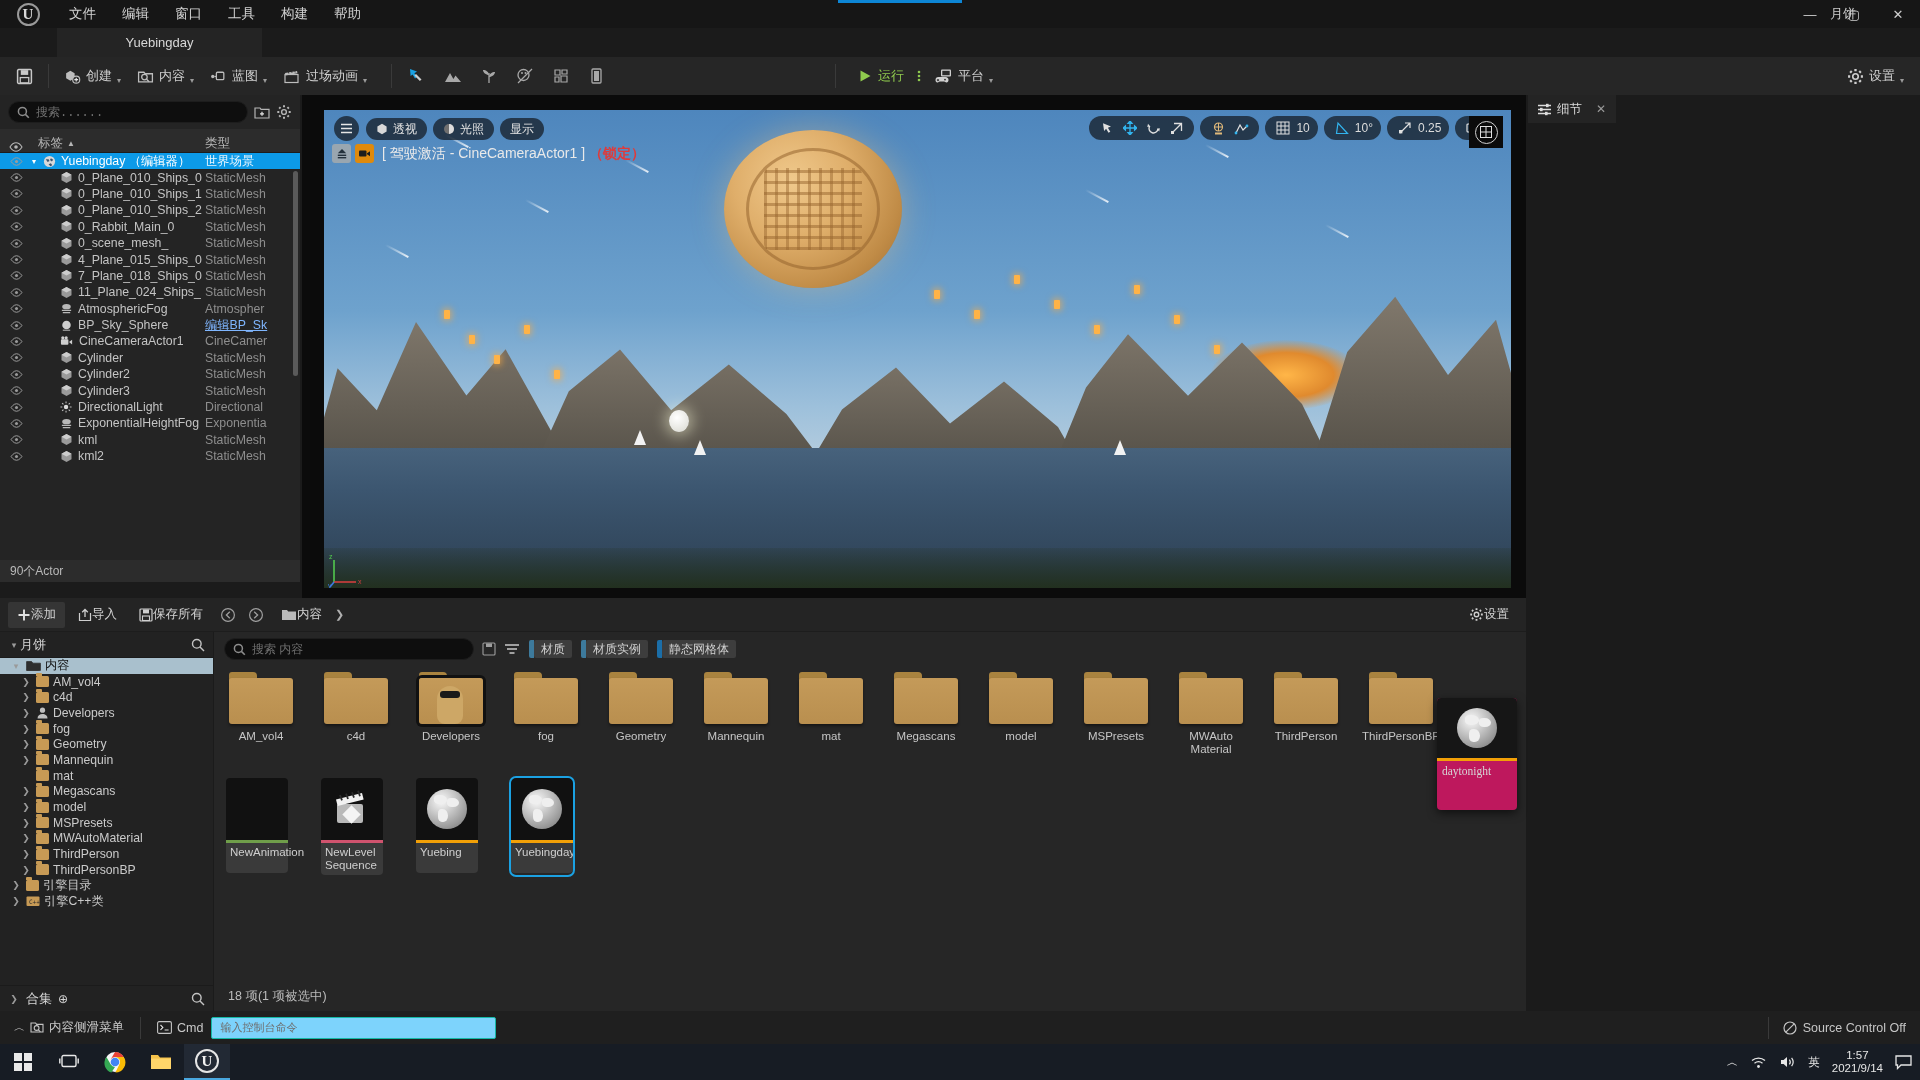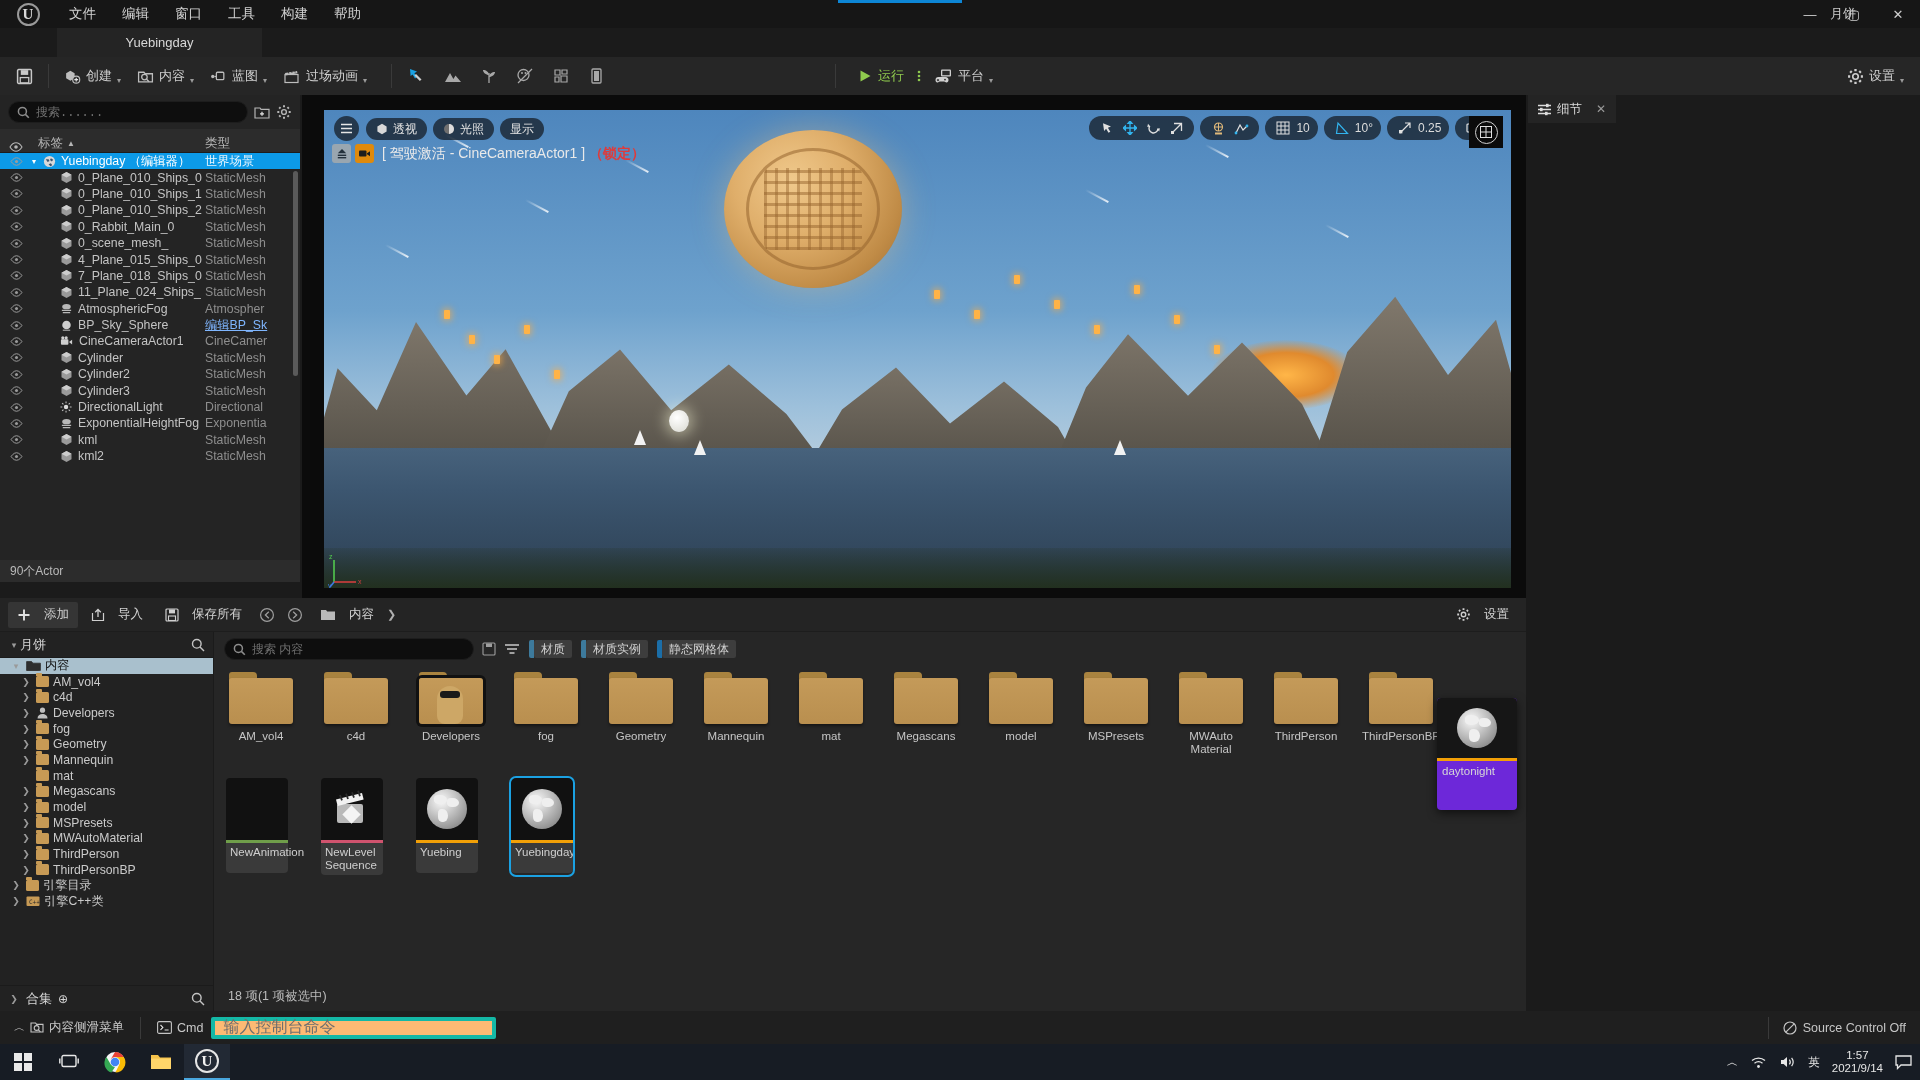--- a/index.html
+++ b/index.html
@@ -98,21 +98,21 @@
   .vp-maxi{position:absolute;right:-2px;top:0;width:34px;height:32px;display:flex;align-items:center;justify-content:center;background:#0b0b0b;}
   .axis{position:absolute;left:26px;bottom:12px;width:40px;height:40px;}
 
   
   #details{position:absolute;left:1528px;top:95px;width:392px;height:916px;background:#242424;}
   .det-empty{margin-top:46px;text-align:center;font-size:12.5px;color:#9d9d9d;}
 
   
   #cb{position:absolute;left:0;top:598px;width:1526px;height:413px;background:#242424;}
   .cb-toolbar{height:34px;display:flex;align-items:center;padding:0 8px;gap:4px;border-bottom:1px solid #1d1d1d;}
-  .cb-btn{display:flex;align-items:center;gap:13px;height:26px;padding:0 9px;font-size:12.5px;color:#d3d3d3;border-radius:2px;}
+  .cb-btn{display:flex;align-items:center;gap:0;height:26px;padding:0 9px;font-size:12.5px;color:#d3d3d3;border-radius:2px;}
   .cb-add{background:#353535;}
   .cb-right{margin-left:auto;display:flex;align-items:center;gap:5px;}
   .cb-body{display:flex;height:calc(100% - 34px);}
   .tree{width:214px;background:#222222;border-right:1px solid #1b1b1b;position:relative;}
   .tree-hd{height:26px;display:flex;align-items:center;padding:0 8px;font-size:13px;color:#d6d6d6;border-bottom:1px solid #1b1b1b;}
   .tree-hd .q{margin-left:auto;}
   .tnode{height:15.7px;display:flex;align-items:center;font-size:12.2px;color:#cacaca;padding-left:6px;gap:4px;white-space:nowrap;}
   .tnode.sel{background:#a9c0cd;color:#141414;}
   .tarrow{width:12px;text-align:center;font-size:9px;color:#9a9a9a;}
   .folder-ic{width:13px;height:11px;border-radius:1.5px;background:#c79a55;position:relative;flex:none;}
@@ -134,29 +134,29 @@
   .tname{margin-top:6px;font-size:11.5px;color:#c6c6c6;text-align:center;line-height:13px;width:84px;}
   .atile{width:62px;}
   .athumb{width:62px;height:62px;background:#111;border-radius:4px 4px 0 0;display:flex;align-items:center;justify-content:center;}
   .abar{width:62px;height:2.5px;}
   .aname{width:62px;min-height:30px;background:#3a3a3a;border-radius:0 0 4px 4px;font-size:11.5px;color:#cfcfcf;padding:3px 4px;line-height:13px;}
   .atile.sel .athumb,.atile.sel .aname{outline:none;}
   .atile.sel{outline:2px solid #1ba1e2;border-radius:5px;}
   .globe{width:40px;height:40px;border-radius:50%;background:radial-gradient(circle at 36% 30%,#fafafa,#9a9a9a 70%,#6e6e6e 100%);position:relative;overflow:hidden;}
   .globe i{position:absolute;background:#efefef;border-radius:40% 60% 55% 45%;}
   .as-foot{position:absolute;left:0;bottom:0;width:100%;height:30px;display:flex;align-items:center;padding-left:14px;font-size:12.5px;color:#bdbdbd;}
-  .hovertip{position:absolute;left:1437px;top:698px;width:80px;height:112px;background:#6d28d9;border-radius:4px;box-shadow:0 3px 10px rgba(0,0,0,.6);}
+  .hovertip{position:absolute;left:1437px;top:698px;width:80px;height:112px;background:#be185d;border-radius:4px;box-shadow:0 3px 10px rgba(0,0,0,.6);font-family:Liberation Serif, serif;}
   .hovertip .th{height:60px;display:flex;align-items:center;justify-content:center;background:#161616;border-radius:4px 4px 0 0;}
   .hovertip .bar{height:2.5px;background:#f2a007;}
   .hovertip .nm{font-size:11.5px;color:#d6d6d6;padding:4px 5px;}
 
   
   #statusbar{position:absolute;left:0;top:1011px;width:1920px;height:33px;background:#1f1f1f;display:flex;align-items:center;}
   .sb-btn{display:flex;align-items:center;gap:5px;height:24px;padding:0 8px;font-size:12.5px;color:#c9c9c9;}
-  .cmdbox{width:285px;height:22px;background:#fdba74;border:4px solid #14b8a6;border-radius:2px;display:flex;align-items:center;padding:0 8px;font-size:16px;color:#6e6e6e;}
+  .cmdbox{width:285px;height:22px;background:#7dd3fc;border:1px solid #14b8a6;border-radius:2px;display:flex;align-items:center;padding:0 8px;font-size:11px;color:#6e6e6e;}
   .sb-right{margin-left:auto;display:flex;align-items:center;gap:6px;padding-right:14px;border-left:1px solid #3a3a3a;height:22px;padding-left:14px;font-size:12.5px;color:#c6c6c6;}
 
   
   #taskbar{position:absolute;left:0;top:1044px;width:1920px;height:36px;background:#171c24;display:flex;align-items:center;}
   .tb-ic{width:46px;height:36px;display:flex;align-items:center;justify-content:center;}
   .tb-ic.active{border-bottom:2px solid #4aa8e0;background:#222934;}
   .tray{margin-left:auto;display:flex;align-items:center;gap:12px;padding-right:8px;font-size:11.5px;color:#e6e6e6;}
   .clock{display:flex;flex-direction:column;align-items:center;line-height:13px;font-size:11.5px;}
   svg{display:block;}
 </style>

